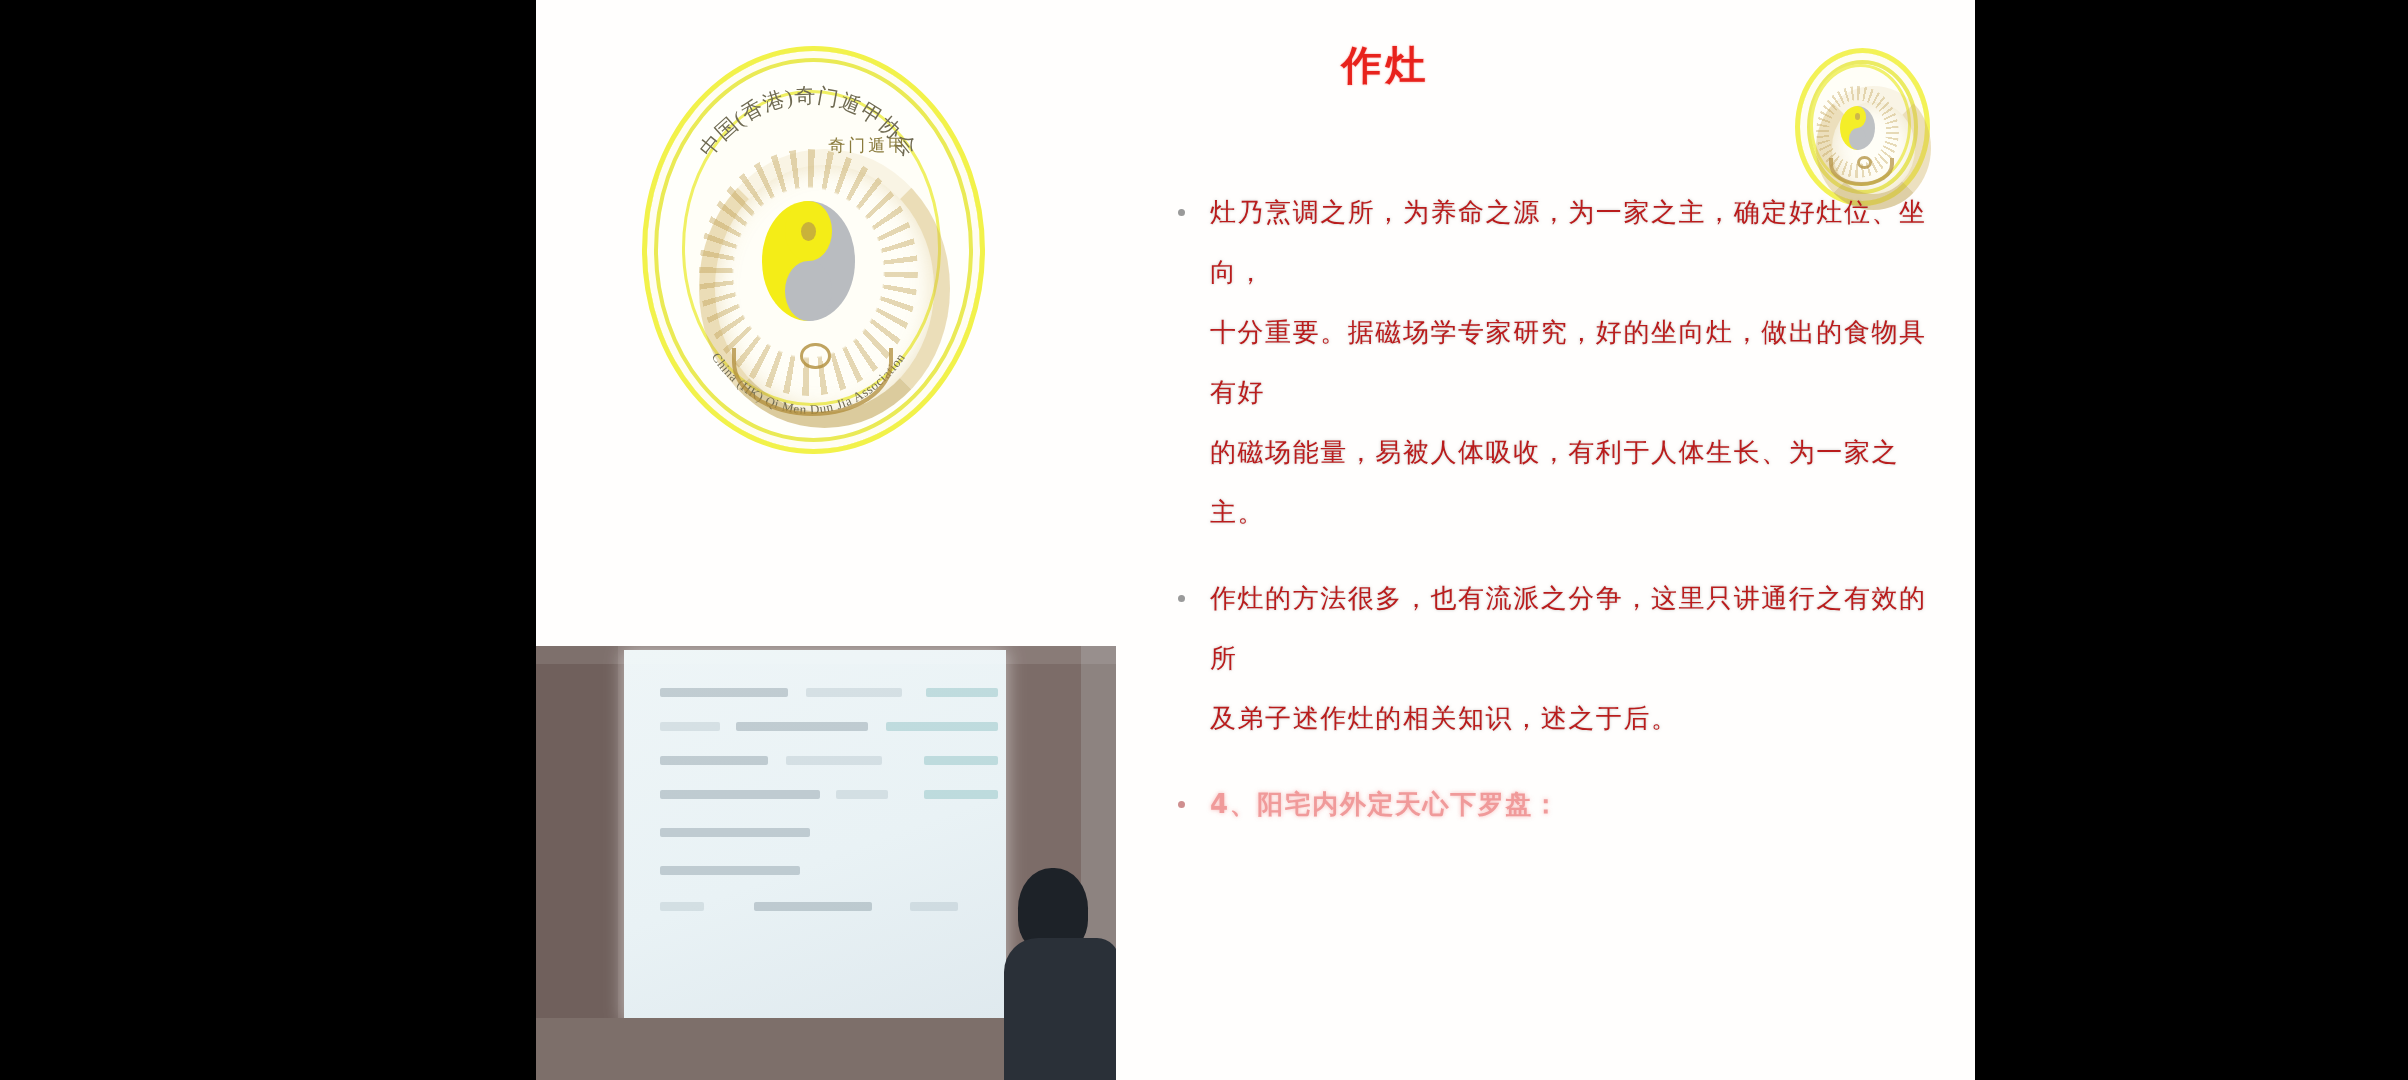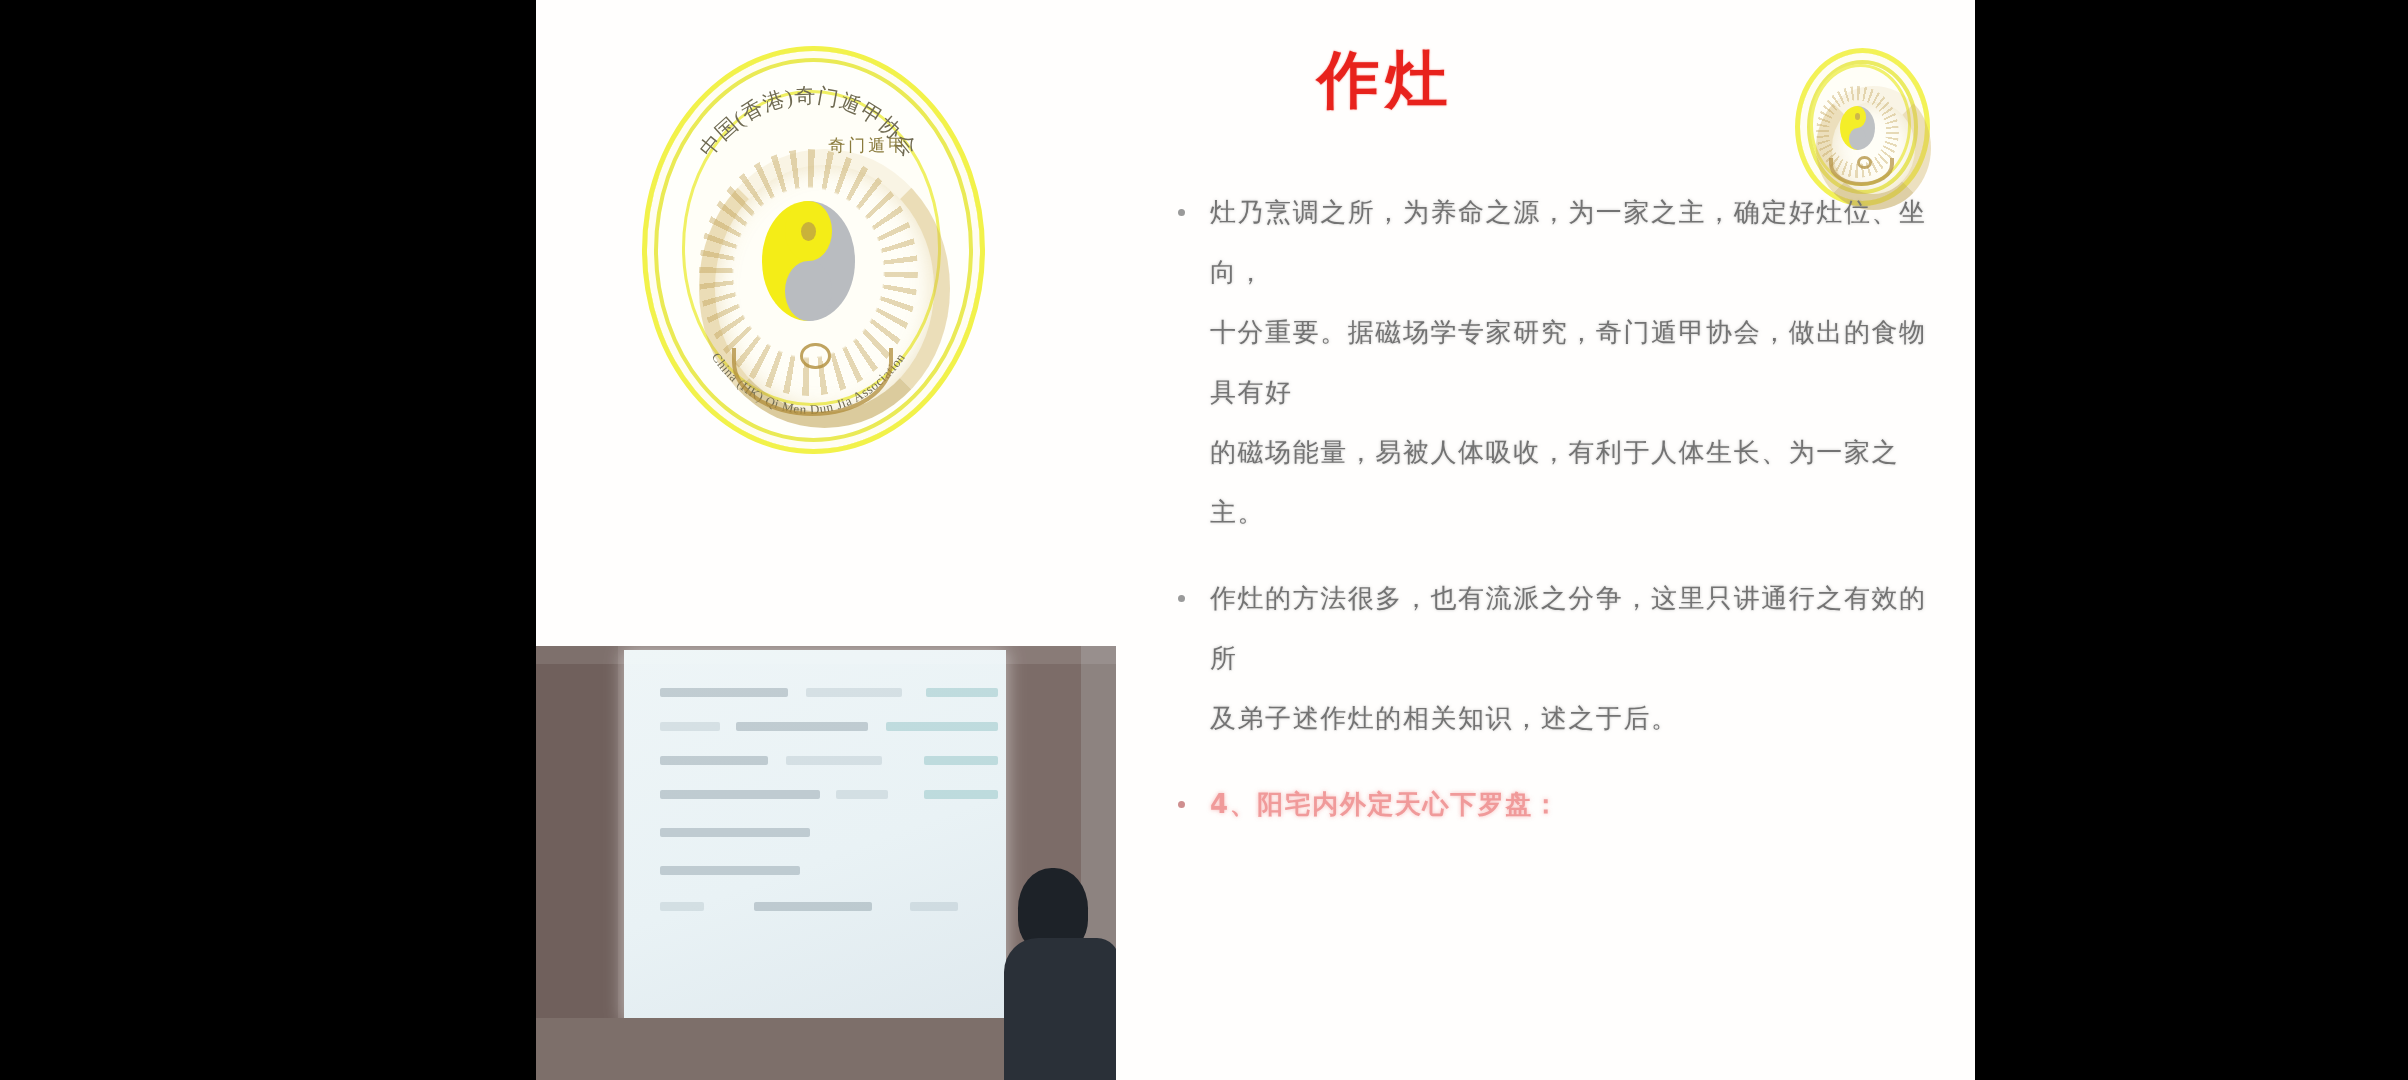--- a/index.html
+++ b/index.html
@@ -80,35 +80,35 @@
     content:"";position:absolute;left:42%;top:-9%;width:16%;height:32%;
     border:3px solid rgba(176,141,58,.8);border-radius:50%;
   }
 
   #main-emblem{position:absolute;left:106px;top:46px;width:333px;height:398px;}
   #small-emblem{position:absolute;left:1259px;top:48px;width:125px;height:148px;opacity:.92;}
 
   
   #slide-title{
     position:absolute;left:0;right:0;top:38px;text-align:center;
-    color:#e8221c;font-size:62px;font-weight:bold;letter-spacing:.10em;
+    color:#e8221c;font-size:40px;font-weight:bold;letter-spacing:.10em;
     font-family:"DejaVu Sans","Liberation Sans",sans-serif;
     text-shadow:0 0 2px rgba(232,34,28,.55);
     padding-left:260px;
   }
 
   
   #body{
     position:absolute;left:636px;top:182px;width:780px;
   }
   .bullet{
     position:relative;padding-left:38px;margin-bottom:26px;
     font-family:"DejaVu Sans","Liberation Sans",sans-serif;
     font-size:26px;line-height:60px;letter-spacing:.06em;
-    color:#737373;
+    color:#b91c1c;
     text-shadow:0 0 3px rgba(150,150,150,.55);
   }
   .bullet > .dot{
     position:absolute;left:6px;top:27px;width:7px;height:7px;border-radius:50%;
     background:#9a9a9a;
   }
   .bullet.red{color:#f09a9a;text-shadow:0 0 4px rgba(240,120,120,.5);font-weight:bold;}
   .bullet.red > .dot{background:#cf8f8f;}
   .bullet .txt{display:block;}
 
@@ -193,21 +193,21 @@
         <div class="dot-a"></div>
         <div class="dot-b"></div>
       </div>
       <div class="scroll"></div>
     </div>
 
     <div id="body">
         <div class="bullet">
           <span class="dot"></span>
           <span class="txt">灶乃烹调之所，为养命之源，为一家之主，确定好灶位、坐向，</span>
-          <span class="txt">十分重要。据磁场学专家研究，奇门遁甲协会，做出的食物具有好</span>
+          <span class="txt">十分重要。据磁场学专家研究，好的坐向灶，做出的食物具有好</span>
           <span class="txt">的磁场能量，易被人体吸收，有利于人体生长、为一家之主。</span>
         </div>
         <div class="bullet">
           <span class="dot"></span>
           <span class="txt">作灶的方法很多，也有流派之分争，这里只讲通行之有效的所</span>
           <span class="txt">及弟子述作灶的相关知识，述之于后。</span>
         </div>
         <div class="bullet red">
           <span class="dot"></span>
           <span class="txt">4、阳宅内外定天心下罗盘：</span>

